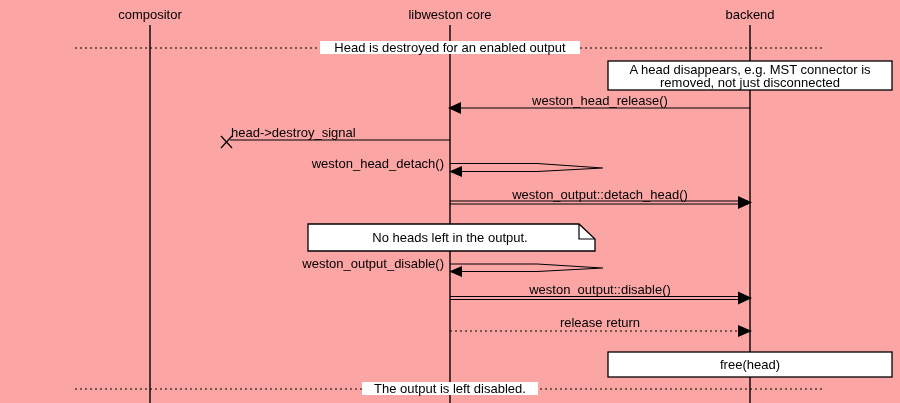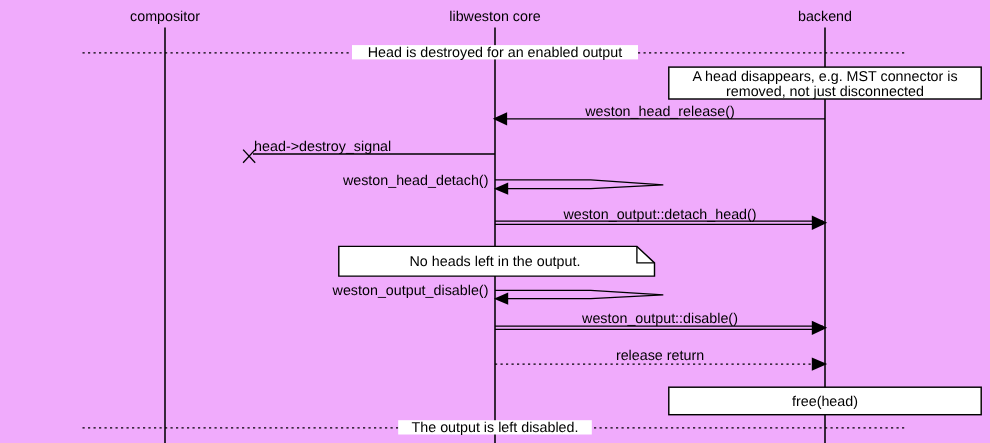--- a/index.html
+++ b/index.html
@@ -1,16 +1,16 @@
 <!DOCTYPE html>
 <html><head>
 <meta charset="utf-8">
 <style>
   html, body { margin: 0; padding: 0; background: #ffffff; }
-  .diagram-wrap { width: 900px; height: 403px; background: #f0abfc; overflow: hidden; }
+  .diagram-wrap { width: 900px; height: 403px; background: #fca5a5; overflow: hidden; }
   svg { display: block; }
   text {
     font-family: "Liberation Sans", sans-serif;
     font-size: 13px;
     fill: #000000;
   }
   .ln   { stroke: #000000; stroke-width: 1.4; fill: none; }
   .msg  { stroke: #000000; stroke-width: 1.2; fill: none; }
   .dots { stroke: #000000; stroke-width: 1.2; fill: none; stroke-dasharray: 2,3; }
   .boxy { stroke: #000000; stroke-width: 1.3; fill: #ffffff; }

